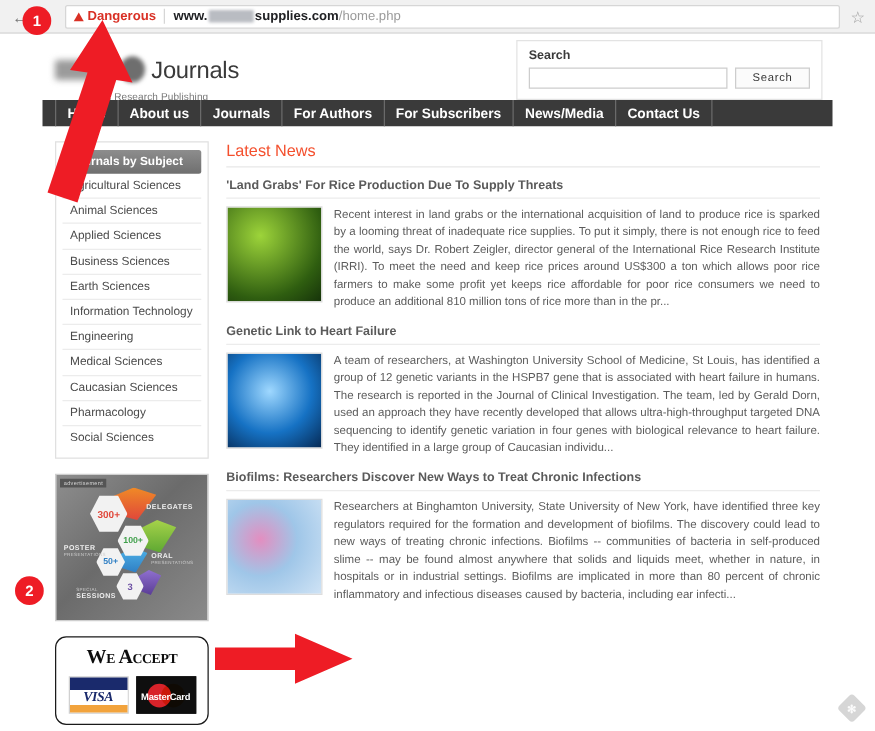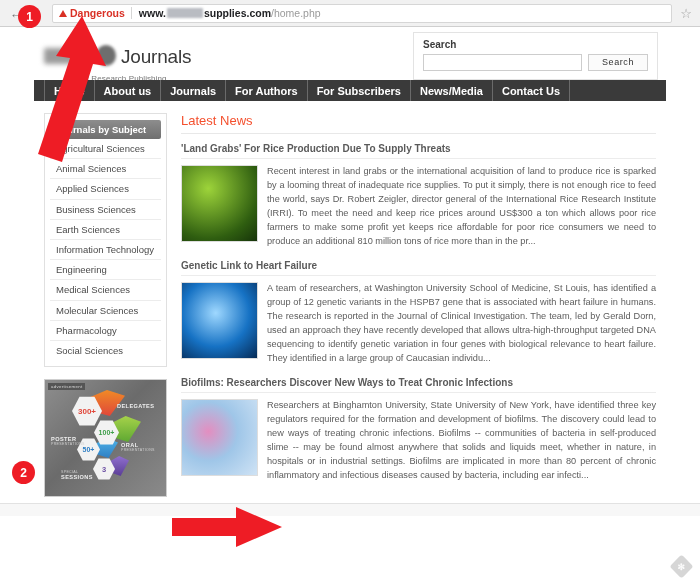--- a/index.html
+++ b/index.html
@@ -442,21 +442,21 @@
           <div class="subject-head">Journals by Subject</div>
           <ul class="subject-list">
             <li>Agricultural Sciences</li>
             <li>Animal Sciences</li>
             <li>Applied Sciences</li>
             <li>Business Sciences</li>
             <li>Earth Sciences</li>
             <li>Information Technology</li>
             <li>Engineering</li>
             <li>Medical Sciences</li>
-            <li>Molecular Sciences</li>
+            <li>Caucasian Sciences</li>
             <li>Pharmacology</li>
             <li>Social Sciences</li>
           </ul>
         </div>
 
         <div class="ad-conf">
           <span class="ad-tag">advertisement</span>
           <span class="shard s1"></span>
           <span class="shard s2"></span>
           <span class="shard s3"></span>
@@ -475,20 +475,35 @@
           <span class="ad-lab l-poster">
             <span class="big">POSTER</span>
             <span class="sml">PRESENTATIONS</span>
           </span>
           <span class="ad-lab l-sess">
             <span class="sml">SPECIAL</span>
             <span class="big">SESSIONS</span>
           </span>
         </div>
 
+        <div class="we-accept">
+          <div class="we-accept-title">We Accept</div>
+          <div class="cards">
+            <div class="visa-card">
+              <div class="visa-top"></div>
+              <div class="visa-mid">VISA</div>
+              <div class="visa-bot"></div>
+            </div>
+            <div class="mc-card">
+              <span class="mc-c red"></span>
+              <span class="mc-c yel"></span>
+              <span class="mc-txt">MasterCard</span>
+            </div>
+          </div>
+        </div>
       </div>
 
       <div class="content">
         <div class="latest-news">Latest News</div>
 
         <div class="article">
           <div class="article-title">'Land Grabs' For Rice Production Due To Supply Threats</div>
           <div class="article-body">
             <div class="thumb rice"></div>
             <div class="article-text">Recent interest in land grabs or the international acquisition of land to produce rice is sparked by a looming threat of inadequate rice supplies. To put it simply, there is not enough rice to feed the world, says Dr. Robert Zeigler, director general of the International Rice Research Institute (IRRI). To meet the need and keep rice prices around US$300 a ton which allows poor rice farmers to make some profit yet keeps rice affordable for poor rice consumers we need to produce an additional 810 million tons of rice more than in the pr...</div>

